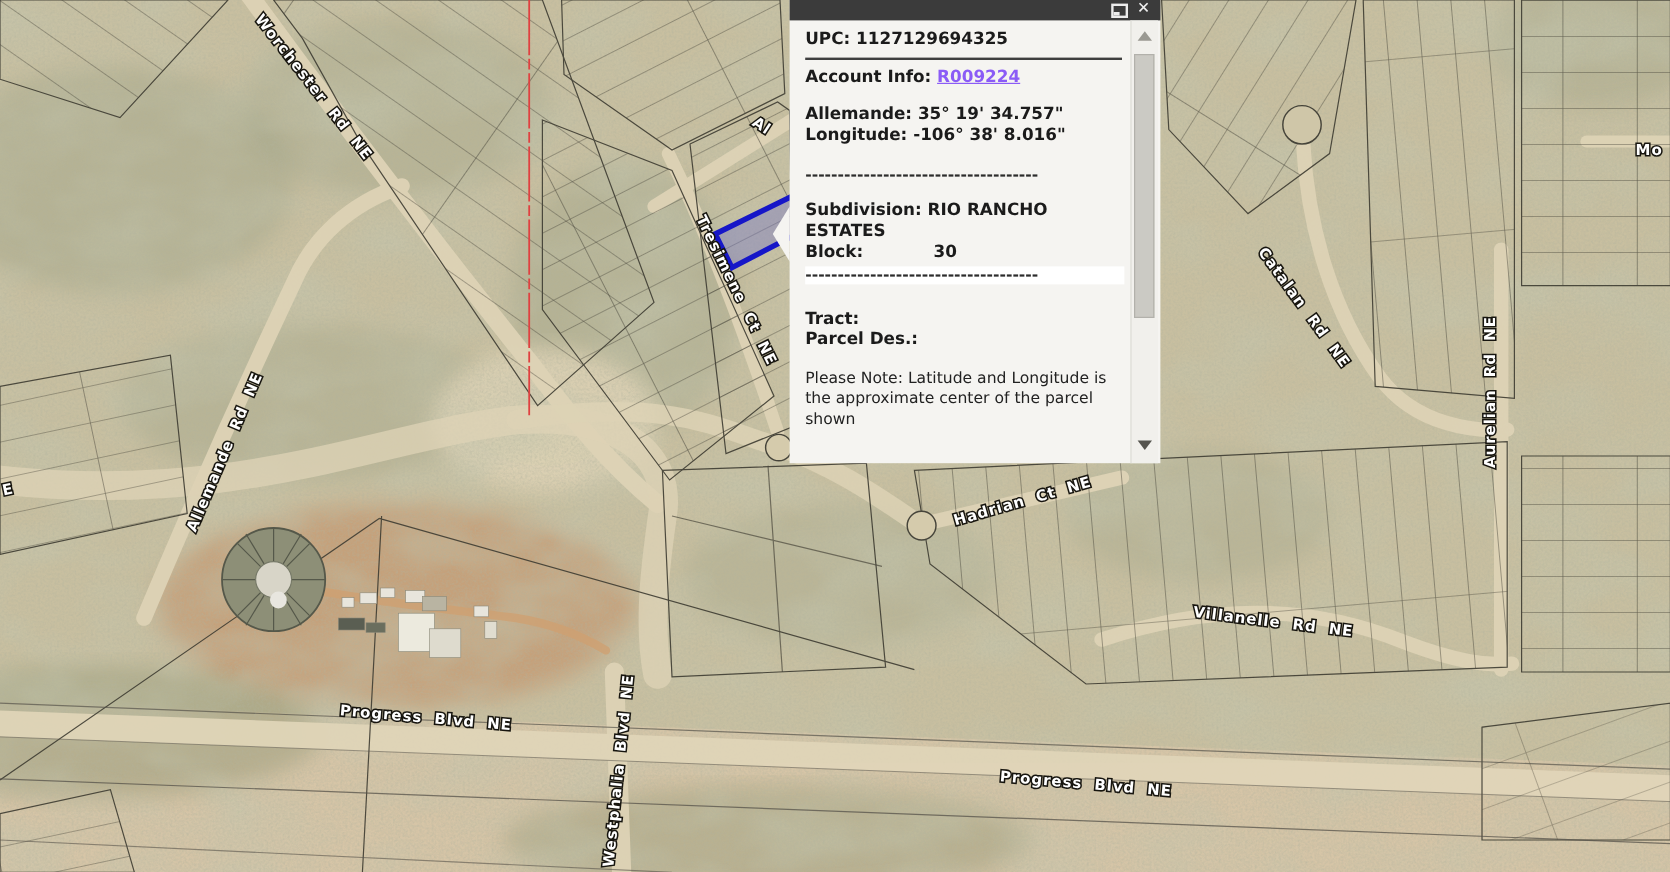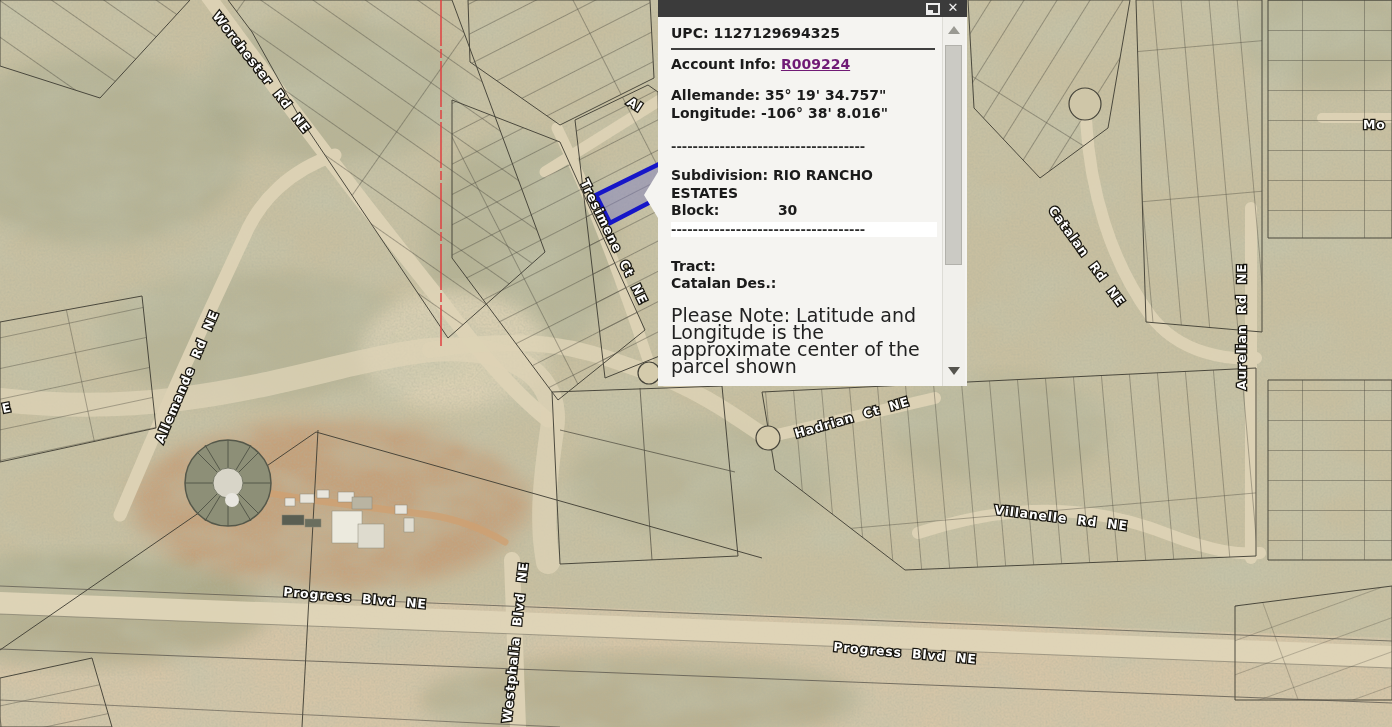--- a/index.html
+++ b/index.html
@@ -31,21 +31,21 @@
   .row.wrap-narrow{max-width:222px;}
   .rule{border:none;border-top:2px solid #3f3f3f;margin:5px 2px 6px 0;}
   .gap-top{margin-top:14px;}
   .sep{font-size:13px;font-weight:bold;letter-spacing:0;margin-top:17px;
        white-space:nowrap;overflow:hidden;color:#2c2c2c;}
   .sep.sep-white{background:#ffffff;margin-top:2px;}
   .sub{margin-top:13px;}
   .kv{font-size:14px;font-weight:bold;line-height:17.5px;}
   .kv .k{display:inline-block;width:102px;}
   .link{font-weight:bold;text-decoration:underline;cursor:pointer;}
-  .note{margin-top:14px;font-size:19px;font-weight:normal;line-height:17px;color:#222;}
+  .note{margin-top:14px;font-size:13px;font-weight:normal;line-height:17px;color:#222;}
 
   
   .scrollbar{position:absolute;top:17px;right:2px;width:22px;bottom:0;
              background:#f1f0ec;border-left:1px solid #dddcd6;}
   .sb-btn{position:absolute;left:0;right:0;height:22px;display:flex;
           align-items:center;justify-content:center;cursor:pointer;}
   .sb-btn.up{top:2px;}
   .sb-btn.down{bottom:4px;}
   .tri-up{width:0;height:0;border-left:6px solid transparent;border-right:6px solid transparent;
           border-bottom:8px solid #9a9992;}
@@ -216,21 +216,21 @@
   </div>
 
   <div class="pbody">
     <div class="row">
       <span>UPC:</span>
       <span>1127129694325</span>
     </div>
     <hr class="rule">
     <div class="row">
       <span>Account Info:</span>
-      <a class="link" href="#" style="color: #701a75; text-align: center;">R009224</a>
+      <a class="link" href="#" style="color: #8b5cf6; text-align: center;">R009224</a>
     </div>
     <div class="row gap-top">
       <span>Allemande:</span>
       <span>35° 19' 34.757"</span>
     </div>
     <div class="row">
       <span>Longitude:</span>
       <span>-106° 38' 8.016"</span>
     </div>
     <div class="sep">------------------------------------</div>
@@ -241,21 +241,21 @@
     <div class="kv">
       <span class="k">Block:</span>
       <span>30</span>
     </div>
     <div class="sep sep-white">------------------------------------</div>
     <div class="row" style="margin-top:21px">
       <span>Tract:</span>
       <span></span>
     </div>
     <div class="row">
-      <span>Catalan Des.:</span>
+      <span>Parcel Des.:</span>
       <span></span>
     </div>
     <div class="note">Please Note: Latitude and Longitude is the approximate center of the parcel shown</div>
   </div>
 
   <div class="scrollbar">
     <div class="sb-btn up">
       <span class="tri-up"></span>
     </div>
     <div class="sb-thumb"></div>

